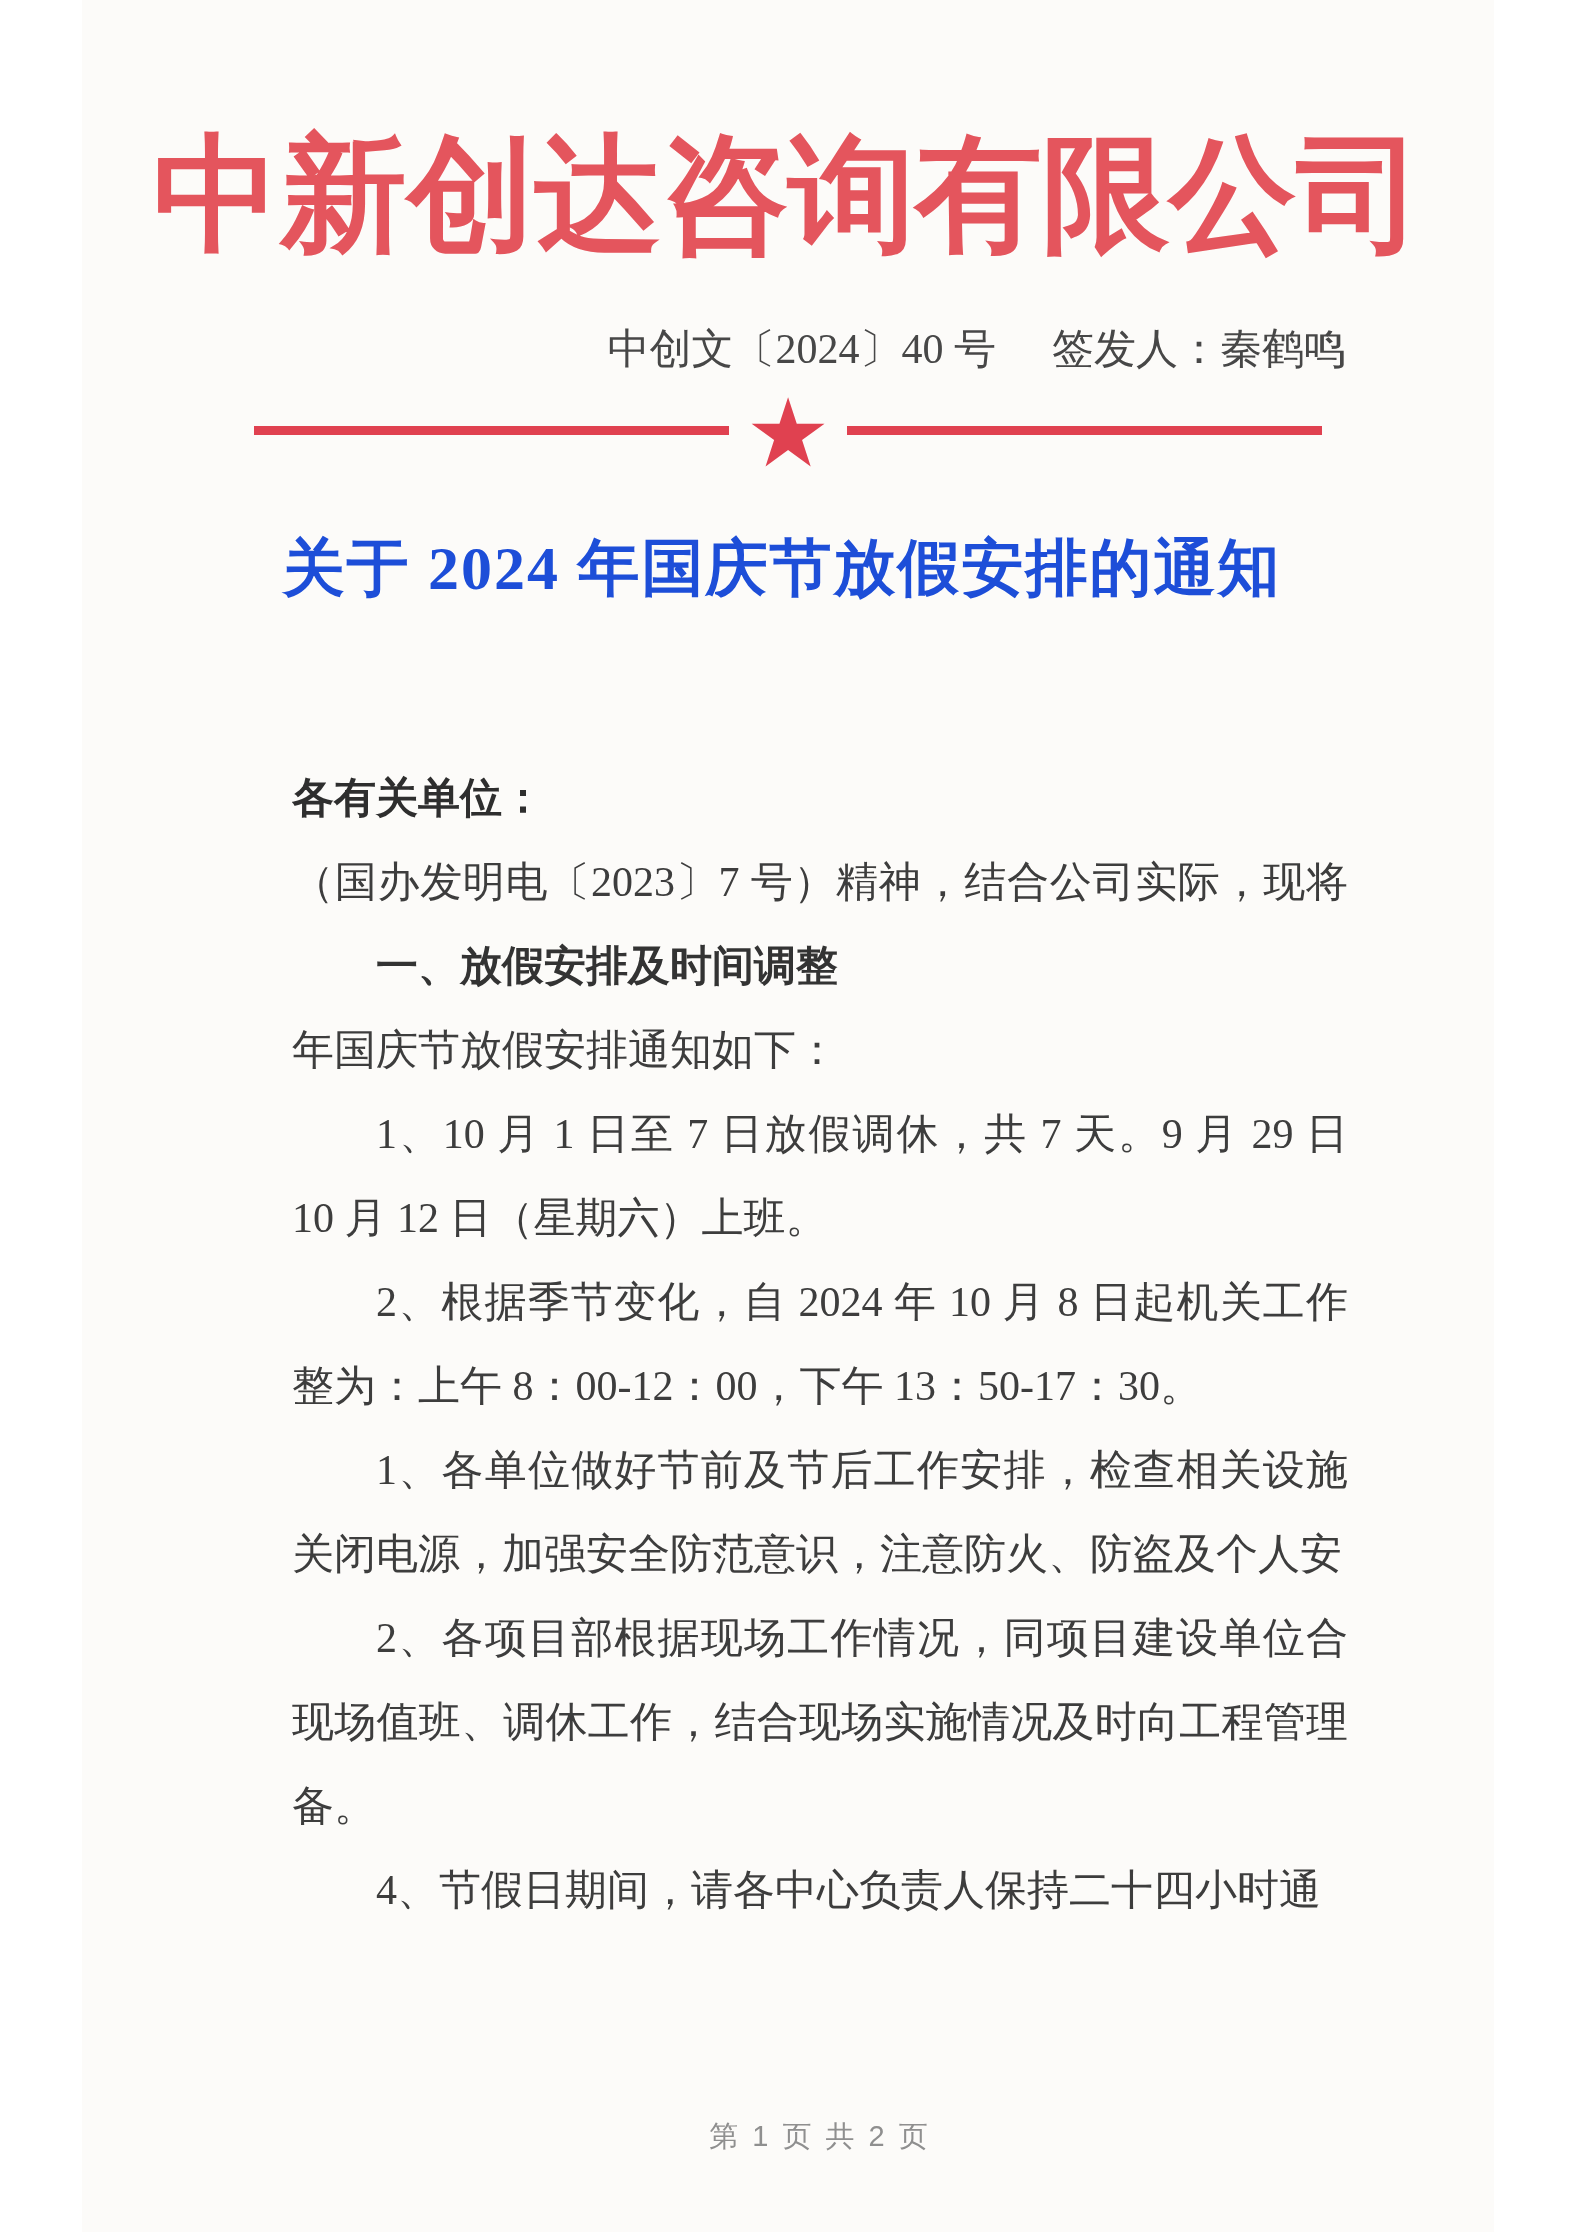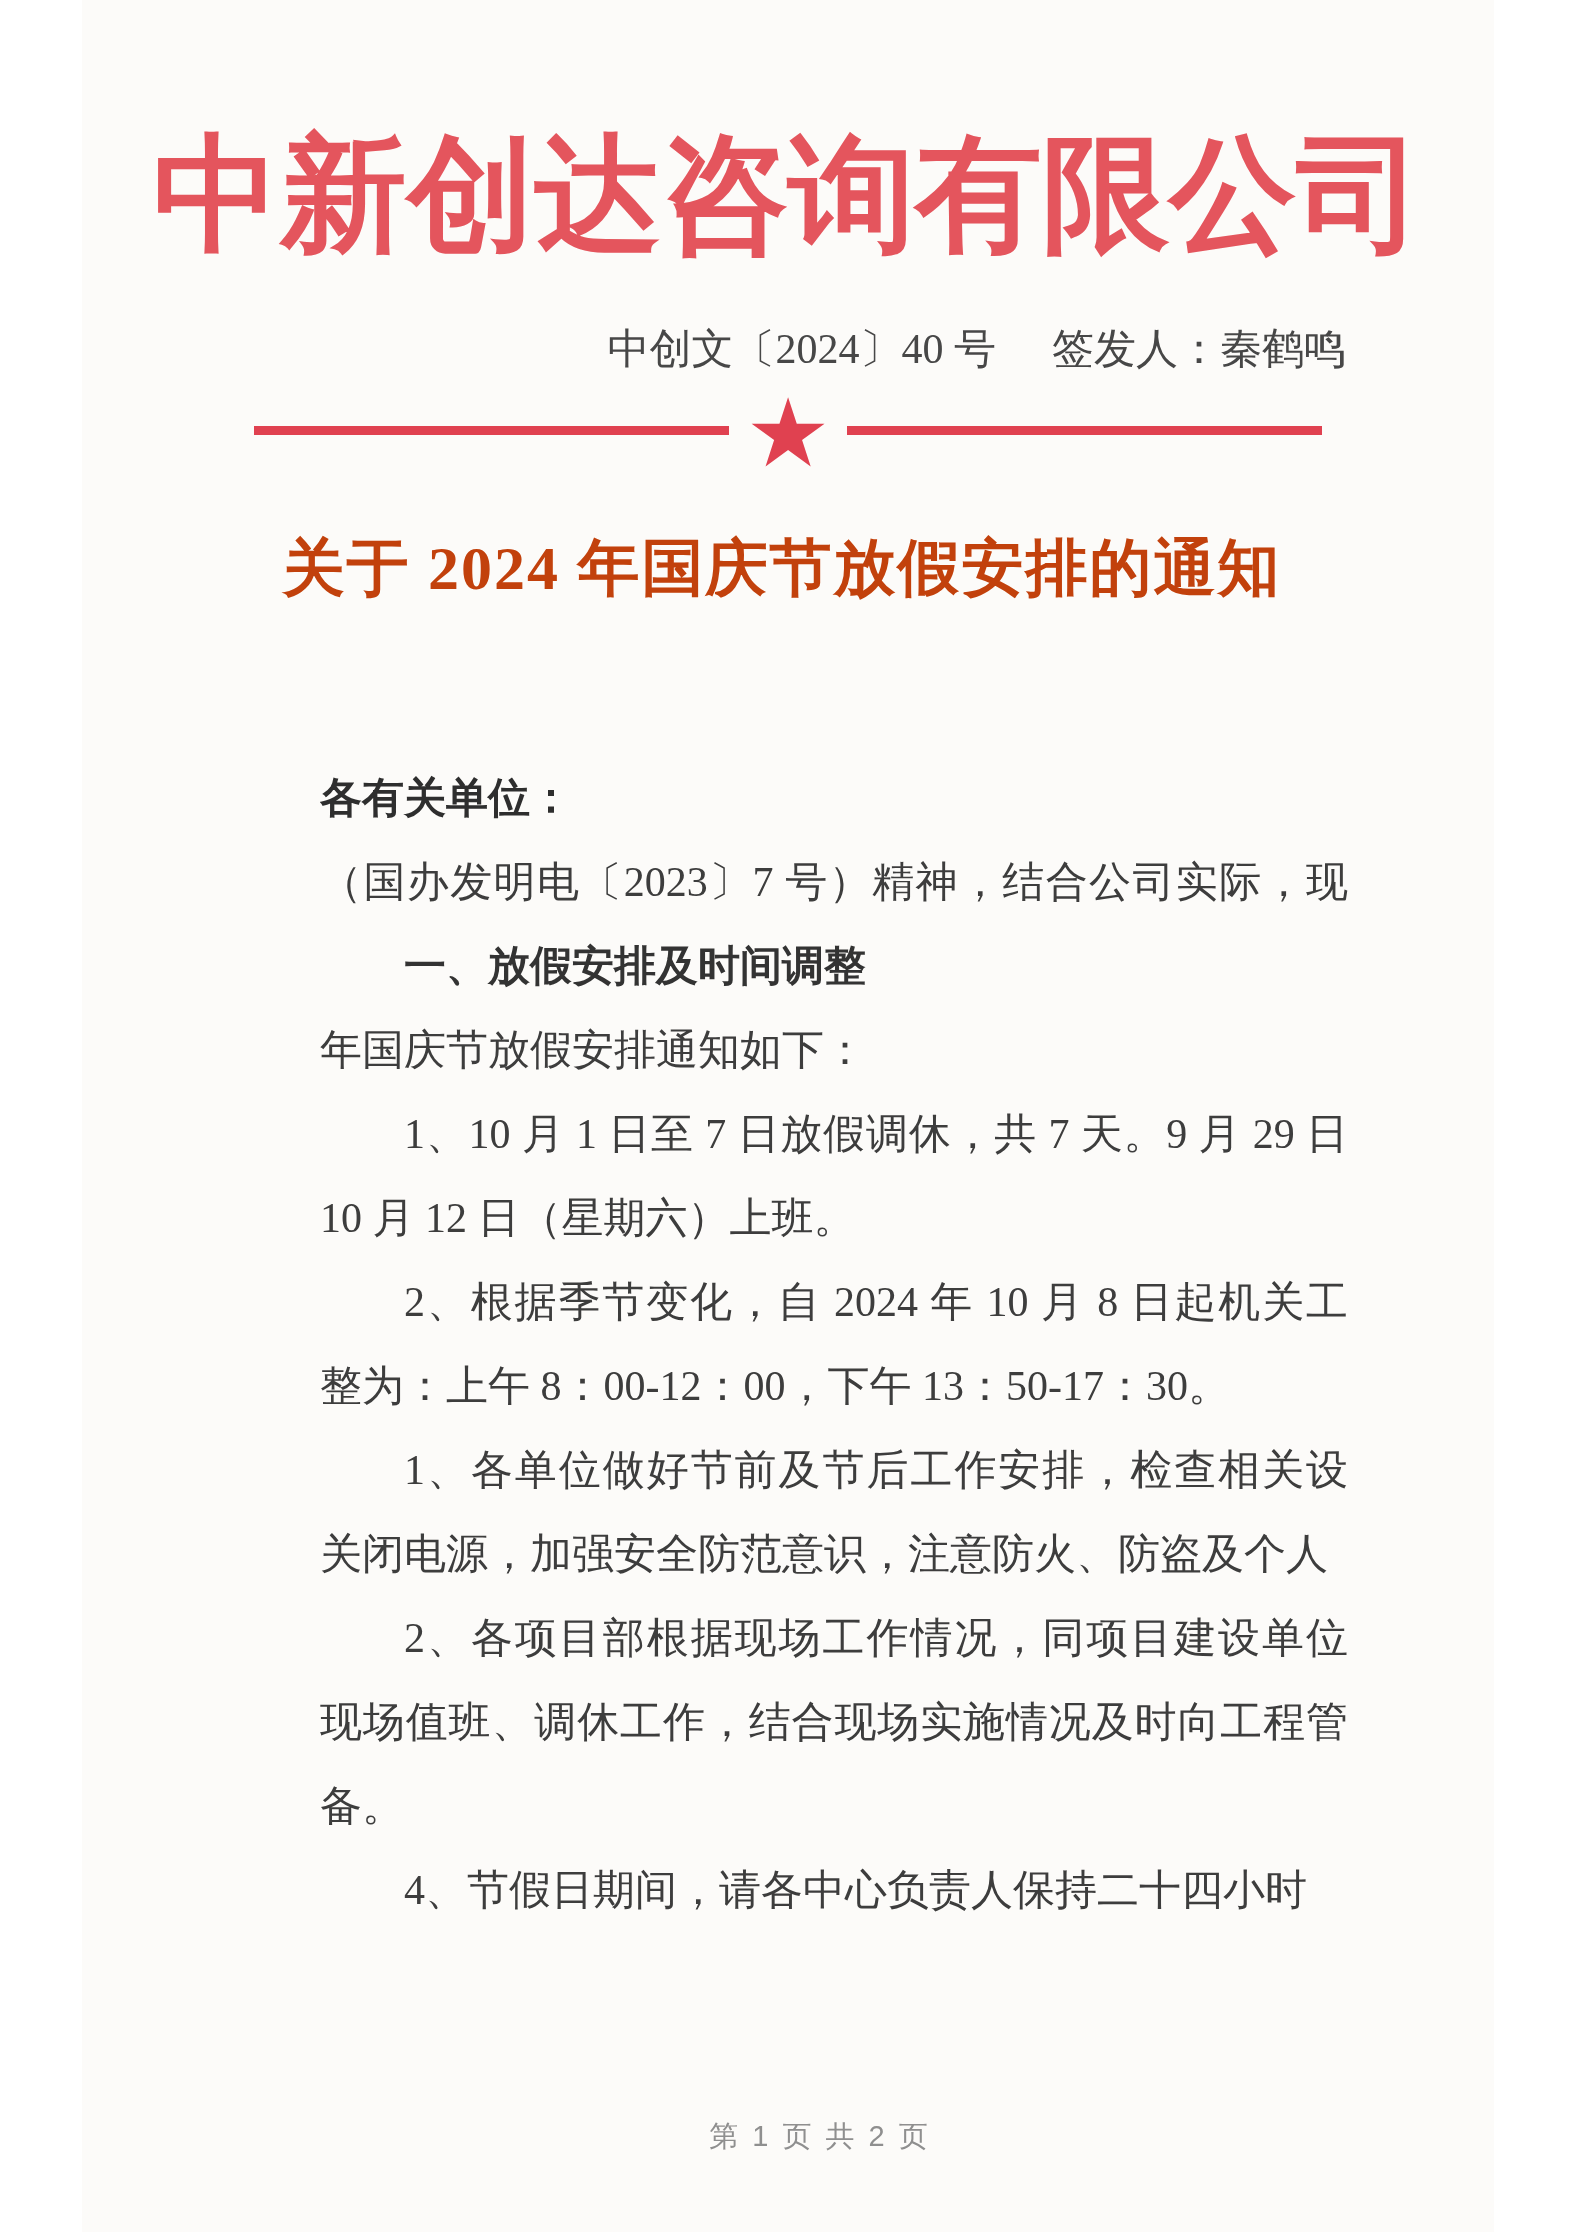--- a/index.html
+++ b/index.html
@@ -60,36 +60,35 @@
     transform:translateY(4px);
   }
 
   
   .title {
     margin:56px 12px 0 0;
     text-align:center;
     font-size:62px;
     line-height:72px;
     font-weight:bold;
-    color:#c2410c;
+    color:#1d4ed8;
     letter-spacing:2px;
   }
 
   
   .body {
     margin-top:152px;
     padding:0 146px 0 210px;
     font-size:42px;
   }
   .line {
     line-height:84px;
     height:84px;
     overflow:hidden;
     text-align:left;
-    margin-left:28px;
   }
   .indent { text-indent:84px; }
   .bold   { font-weight:bold; color:#2e2e2e; }
   .head   { font-weight:600; color:#333333; }
   .jfull  { text-align:justify; text-align-last:justify; }
 
   
   .footer {
     position:absolute;
     left:210px;

